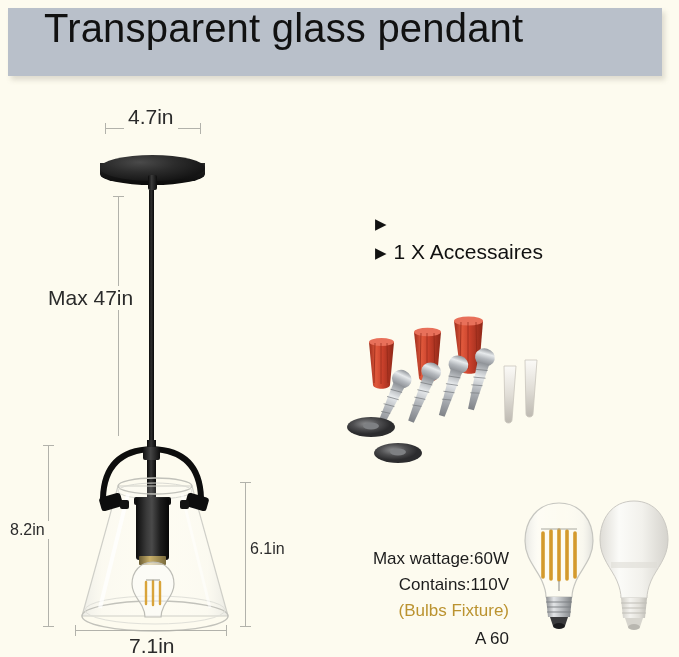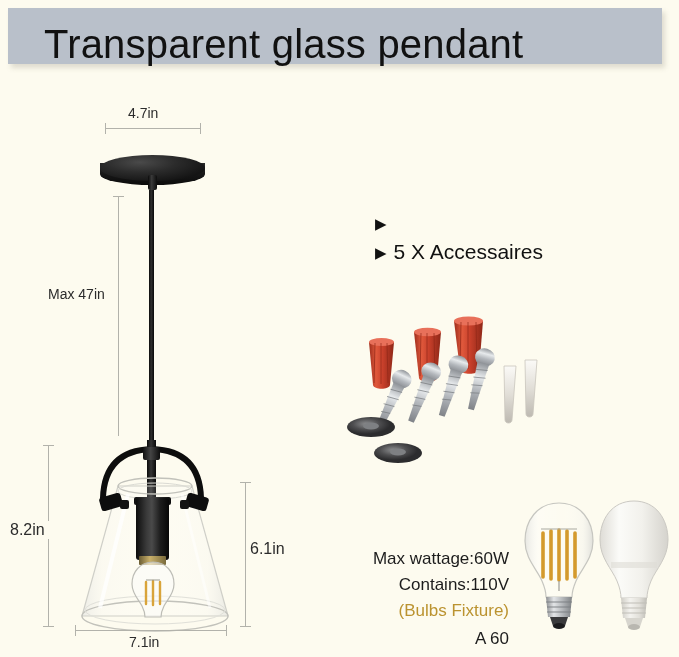--- a/index.html
+++ b/index.html
@@ -7,24 +7,24 @@
     width:679px;height:657px;
     background:#fdfbef;
     font-family:"Liberation Sans", sans-serif;
     overflow:hidden;
     position:relative;
   }
   #root{position:relative;width:679px;height:657px;overflow:hidden;background:#fdfbef;}
 
   
   .banner{
-    position:absolute;left:8px;top:8px;width:654px;height:56px;
+    position:absolute;left:8px;top:8px;width:654px;height:68px;
     background:#b9c0ca;
     box-shadow:3px 4px 5px rgba(120,115,95,.22);
-    display:flex;align-items:flex-end;
+    display:flex;align-items:flex-start;
   }
   .banner-text{
     font-size:40px;color:#111;letter-spacing:.2px;
     padding-left:36px;line-height:1;font-weight:400;
     white-space:nowrap;
   }
 
   .canopy{
     position:absolute;left:100px;top:155px;width:105px;height:42px;
   }
@@ -96,21 +96,21 @@
   .clamp-nub.r{left:180px;top:500px;}
 
   
   .dim-line{position:absolute;background:#b2b2ab;}
   .dim-h{height:1px;}
   .dim-v{width:1px;}
   .tick{position:absolute;background:#b2b2ab;}
   .tick-v{width:1px;height:11px;}
   .tick-h{height:1px;width:11px;}
   .dim-label{
-    position:absolute;font-size:14px;color:#2b2b2b;white-space:nowrap;
+    position:absolute;font-size:21px;color:#2b2b2b;white-space:nowrap;
     background:#fdfbef;padding:0 4px;
   }
   .dim-label.big{font-size:16px;}
 
   
   .pkg-title{
     position:absolute;left:368px;top:152px;
     font-size:31px;color:#111;white-space:nowrap;
   }
   .pkg-list{position:absolute;left:375px;top:216px;}
@@ -240,21 +240,21 @@
     <div class="dim-label" style="left:125px;top:634px;">7.1in</div>
   </div>
 
 
   <div class="pkg-list">
     <div class="pkg-item">
       <span class="tri">▶</span>
     </div>
     <div class="pkg-item">
       <span class="tri">▶</span>
-      <span>5 X Accessaires</span>
+      <span>1 X Accessaires</span>
     </div>
   </div>
 
   <div class="acc">
     <svg width="220" height="165" viewBox="0 0 220 165">
       <defs>
         <linearGradient id="nut" x1="0" y1="0" x2="1" y2="0">
           <stop offset="0%" stop-color="#9e2d1c"></stop>
           <stop offset="28%" stop-color="#e0593c"></stop>
           <stop offset="55%" stop-color="#c8402b"></stop>

